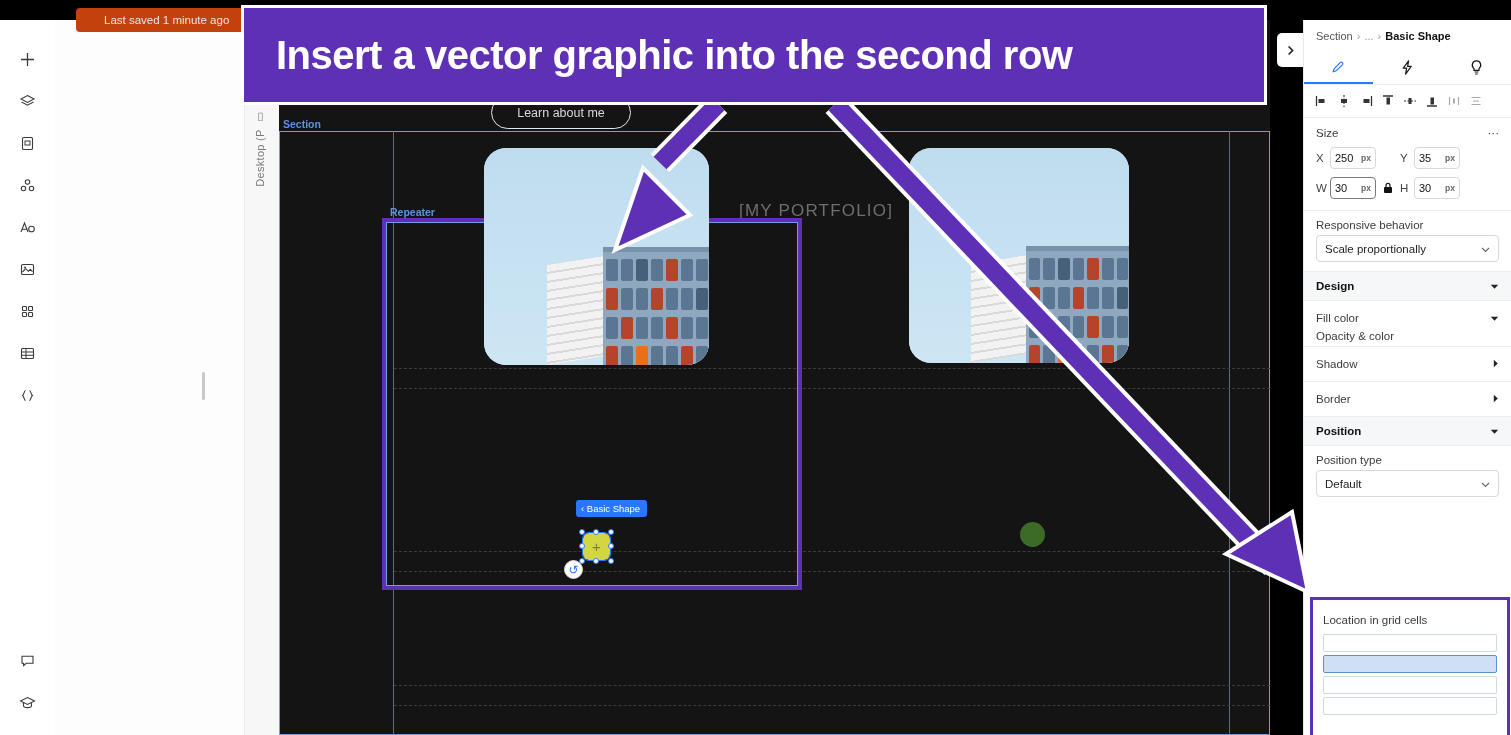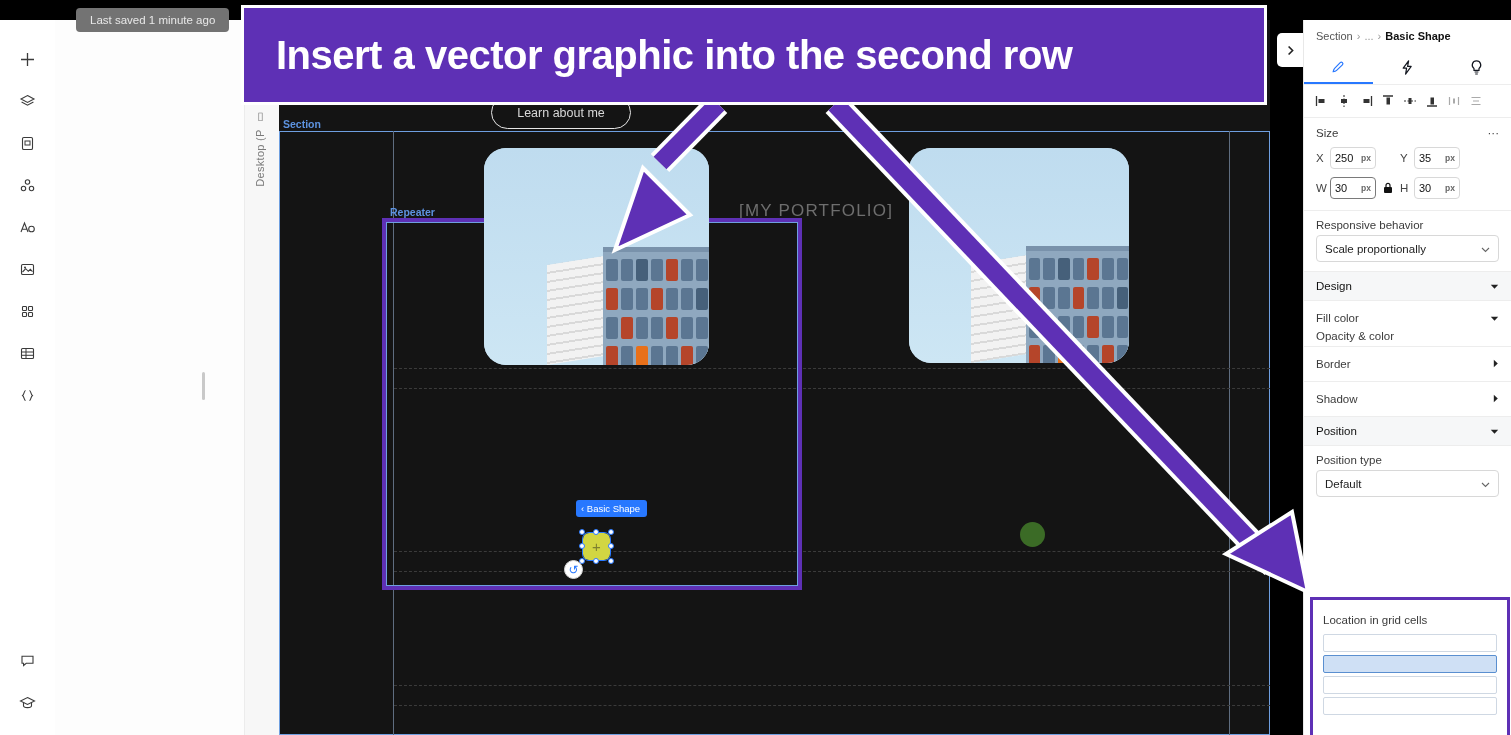--- a/index.html
+++ b/index.html
@@ -27,22 +27,22 @@
   .rail-bottom { position: absolute; bottom: 8px; left: 0; width: 55px;
     display: flex; flex-direction: column; align-items: center; }
 
   
   .left-panel {
     position: absolute; left: 55px; top: 20px; width: 190px; height: 715px;
     background: #fdfdfd; border-right: 1px solid #ececec;
   }
   .saved-toast {
     position: absolute; left: 76px; top: 8px;
-    background: #737373; color: #e8e8e8;
-    font-size: 11.5px; padding: 6px 14px; border-radius: 4px;
+    background: #c2410c; color: #e8e8e8;
+    font-size: 11.5px; padding: 6px 28px; border-radius: 4px;
     white-space: nowrap;
   }
   .panel-handle {
     position: absolute; left: 202px; top: 372px;
     width: 3px; height: 28px; background: #c9c9c9; border-radius: 2px;
   }
 
   
   .stage {
     position: absolute; left: 245px; top: 20px;
@@ -208,21 +208,21 @@
   .align-ico { width: 20px; height: 20px; display: flex;
     align-items: center; justify-content: center; }
   .sect-head {
     display: flex; justify-content: space-between; align-items: center;
     padding: 9px 12px 4px; color: #3b3b3b;
   }
   .sect-bar {
     display: flex; justify-content: space-between; align-items: center;
     padding: 8px 12px; background: #f6f7f8;
     border-top: 1px solid #ededed; border-bottom: 1px solid #ededed;
-    font-weight: normal; color: #111; gap: 8px;
+    font-weight: bold; color: #111; gap: 8px;
   }
   .row-fields {
     display: flex; align-items: center; gap: 5px; padding: 4px 10px 4px 12px;
   }
   .fld-label { width: 9px; color: #444; }
   .fld {
     display: flex; align-items: center; justify-content: space-between;
     border: 1px solid #d8d8d8; border-radius: 4px;
     height: 22px; width: 46px; padding: 0 4px; background: #fff;
   }
@@ -654,29 +654,29 @@
       <span>
         <svg width="9" height="6" viewBox="0 0 9 6">
             <path d="M.8.8l3.7 4 3.7-4" fill="#222"></path>
           </svg>
       </span>
     </div>
 
     <div class="sub-label" style="padding-top:2px;">Opacity &amp; color</div>
 
     <div class="row-item">
-      <span>Border</span>
+      <span>Shadow</span>
       <span>
         <svg width="6" height="9" viewBox="0 0 6 9">
             <path d="M.8.8l4 3.7-4 3.7" fill="#222"></path>
           </svg>
       </span>
     </div>
     <div class="row-item">
-      <span>Shadow</span>
+      <span>Border</span>
       <span>
         <svg width="6" height="9" viewBox="0 0 6 9">
             <path d="M.8.8l4 3.7-4 3.7" fill="#222"></path>
           </svg>
       </span>
     </div>
 
     <div class="sect-bar">
       <span>Position</span>
       <span>

